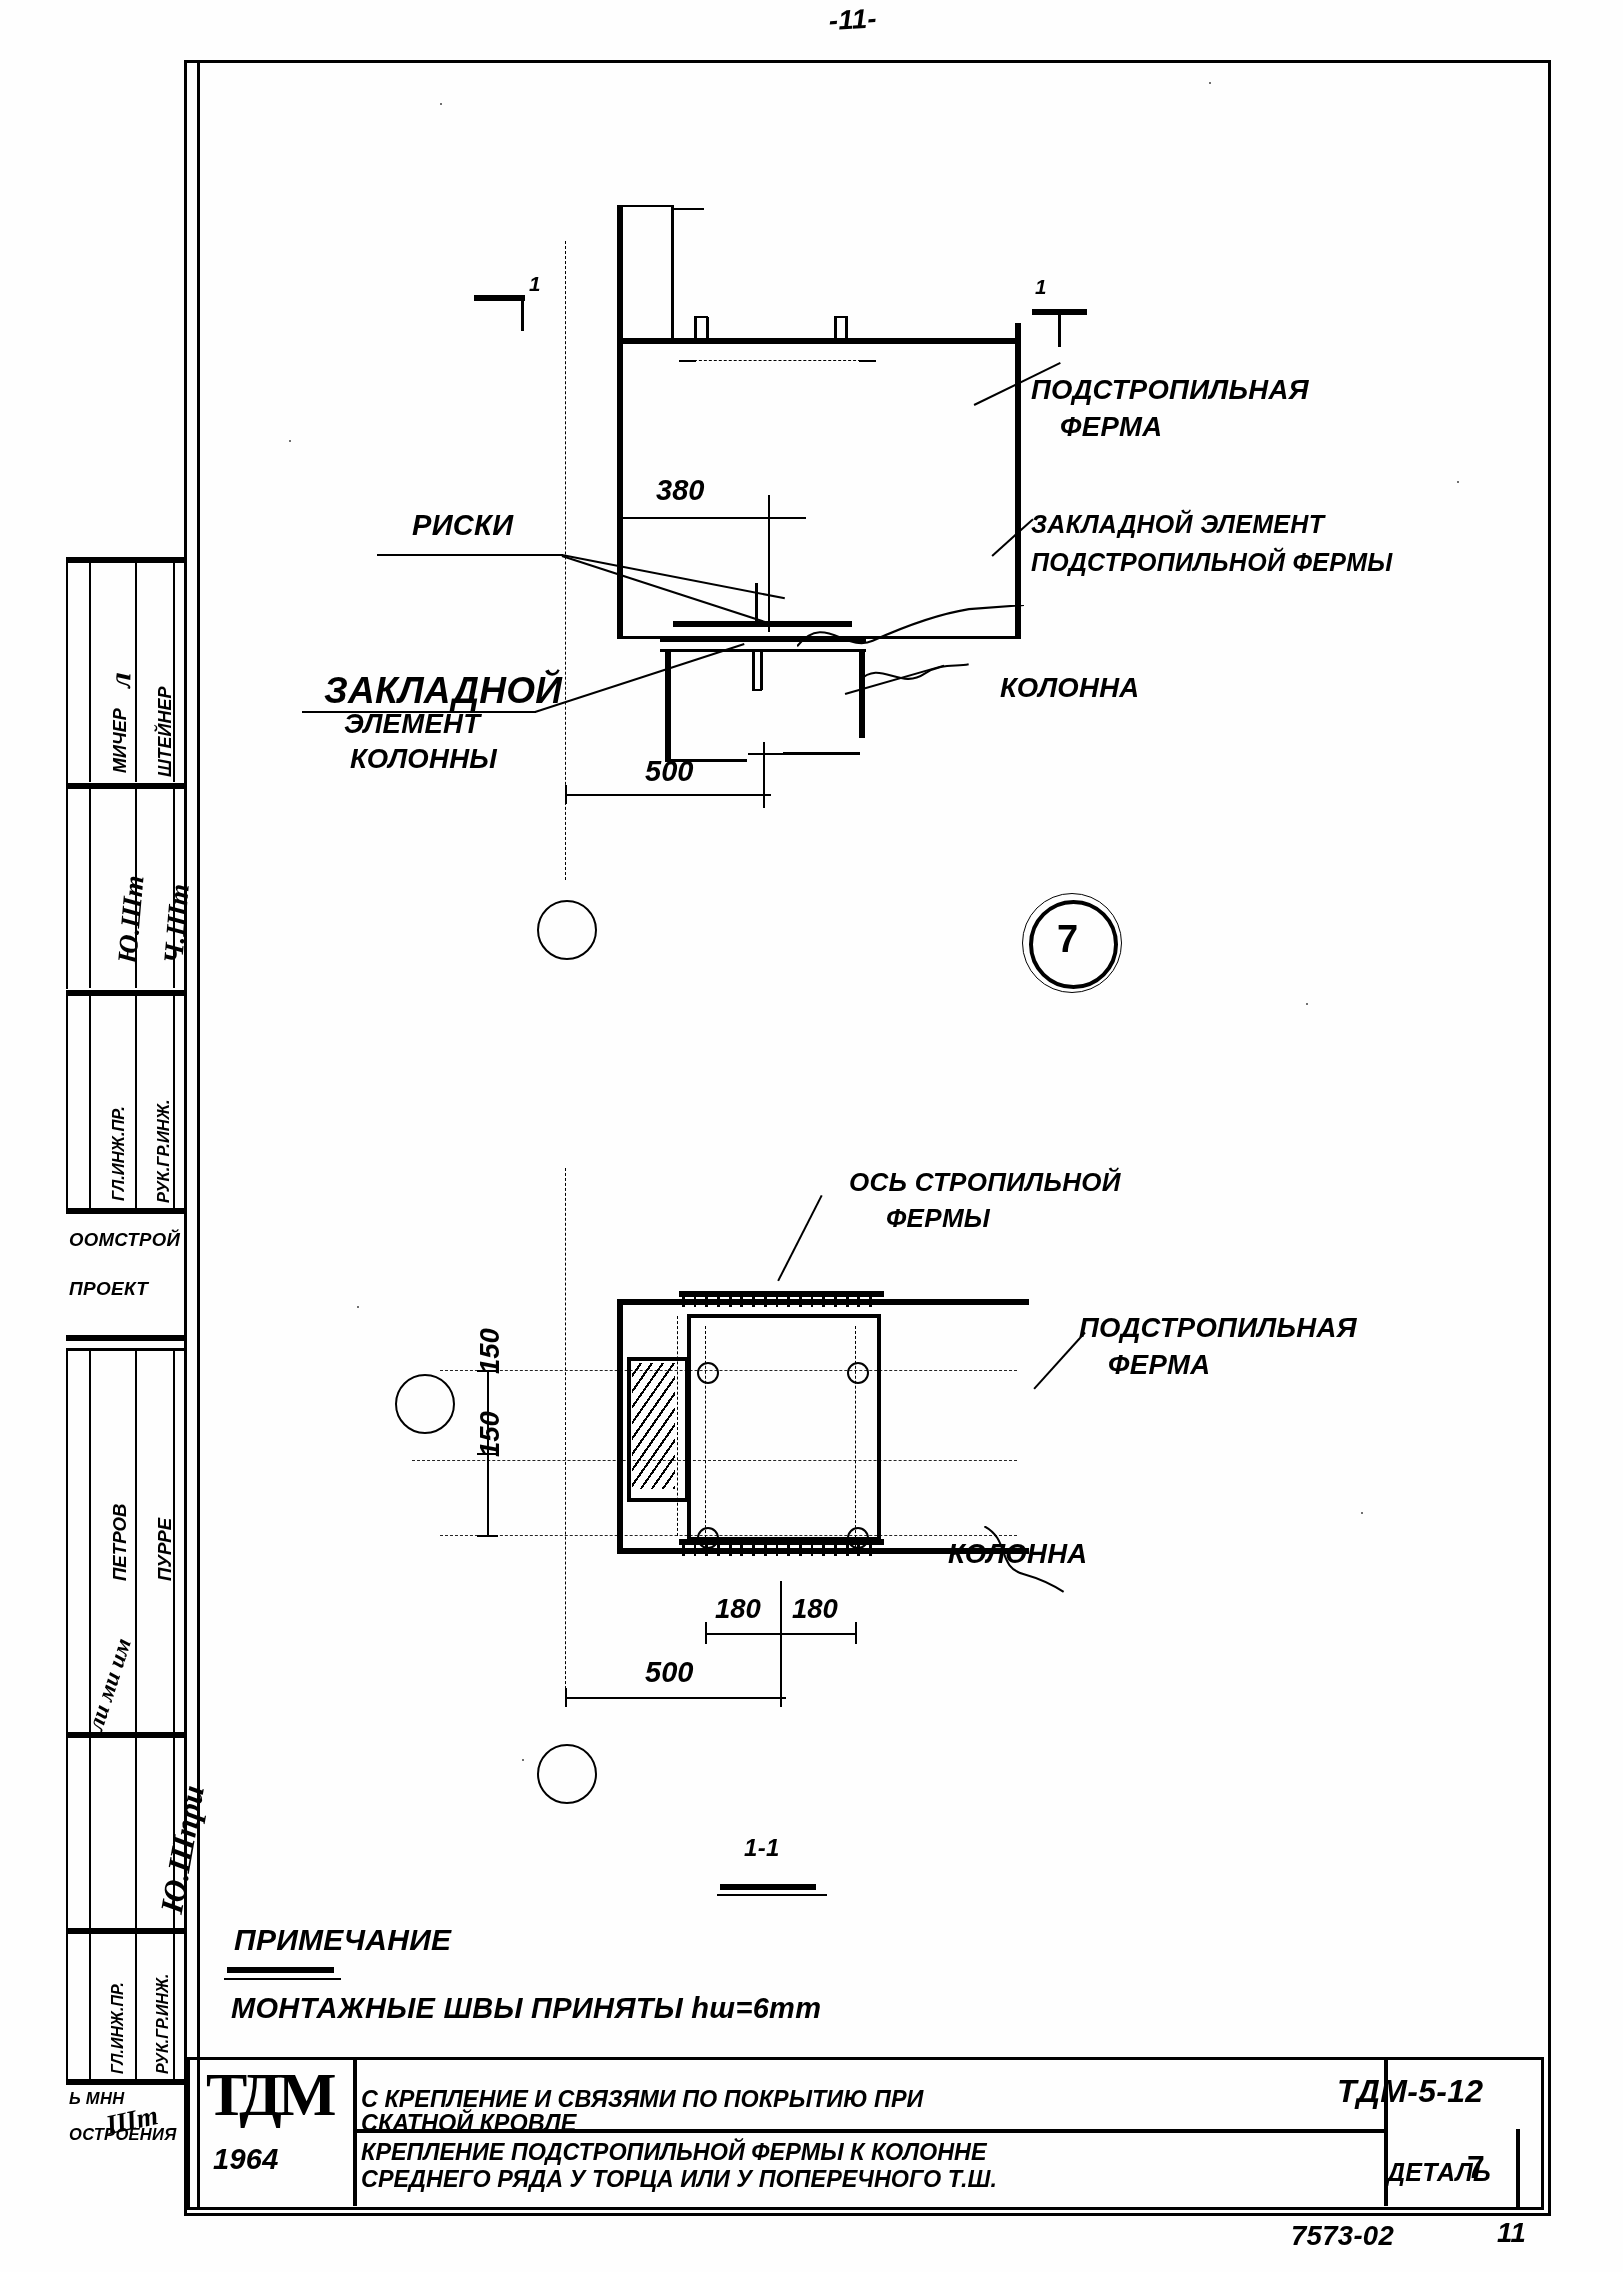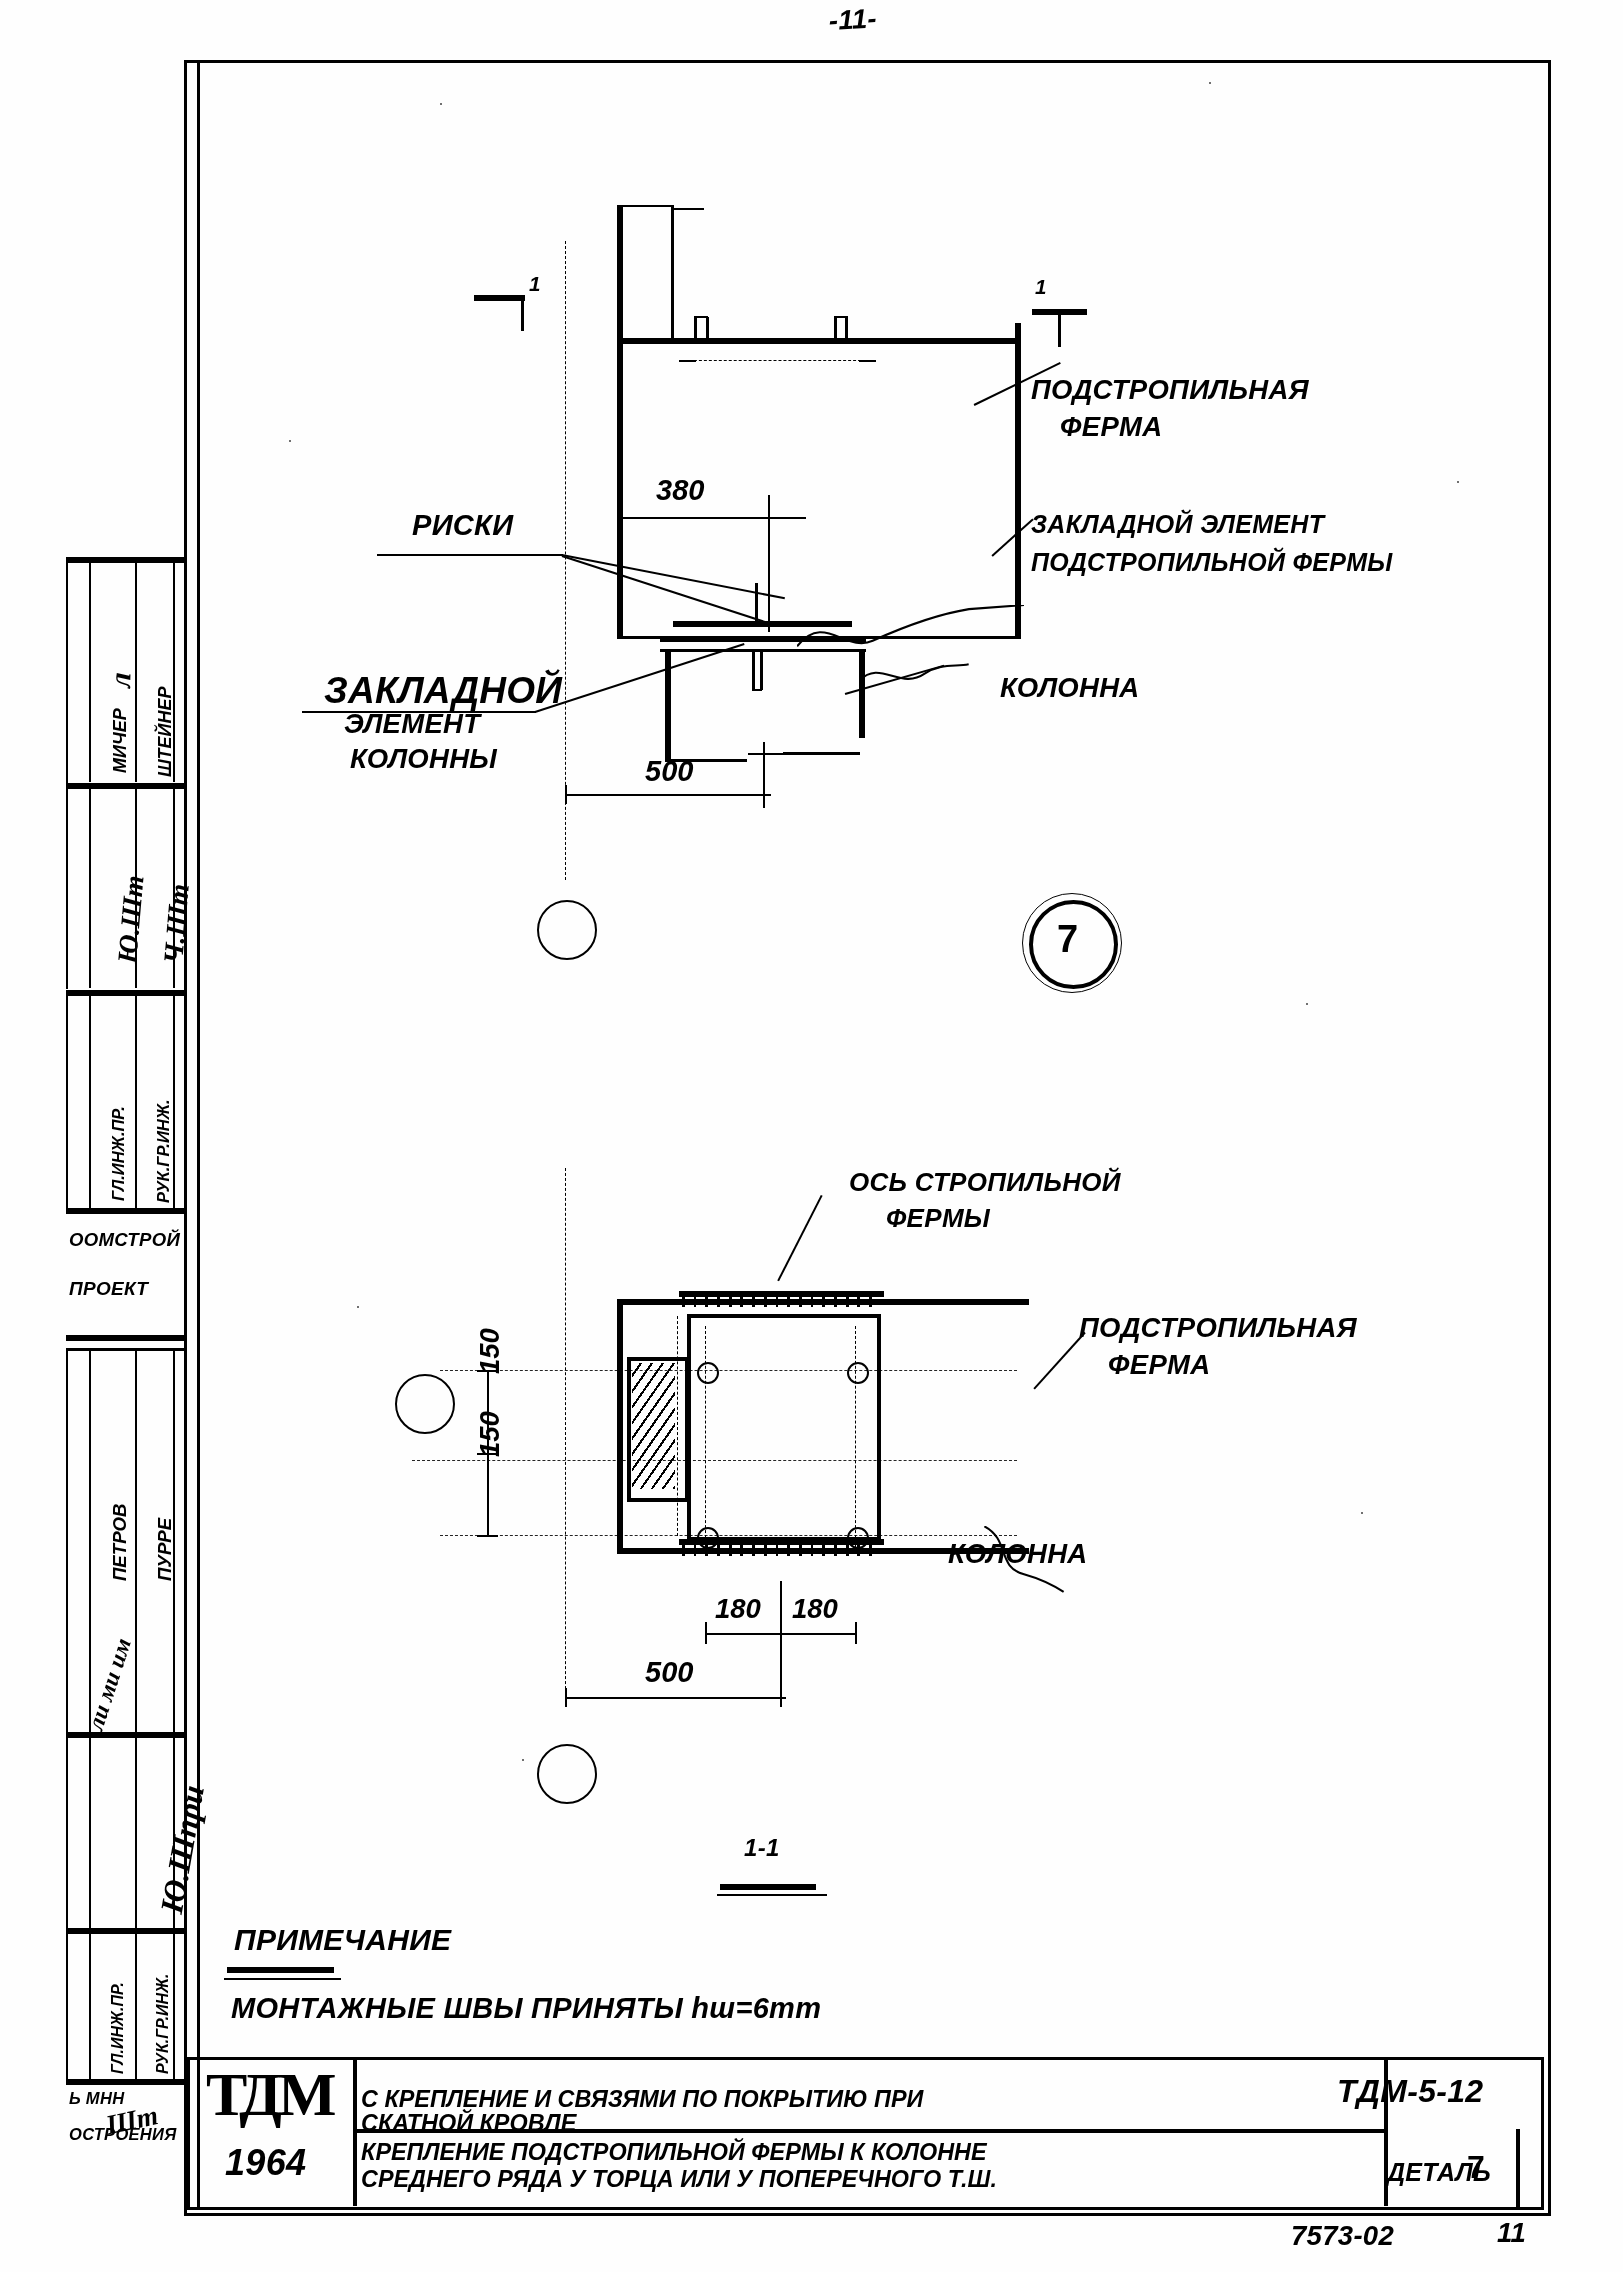--- a/index.html
+++ b/index.html
@@ -318,21 +318,21 @@
 
   <div id="tb">
 
     <div class="tbl" style="left:163px;top:0;width:4.1px;height:146px;"></div>
     <div class="tbl" style="left:163px;top:69px;width:1031px;height:4.1px;"></div>
     <div class="tbl" style="left:1194px;top:0;width:4.1px;height:146px;"></div>
     <div class="tbl" style="left:1326px;top:69px;width:4.1px;height:78px;"></div>
   </div>
 
   <div class="logo" style="left:206px;top:2059px;font-size:62px;letter-spacing:-4.1px;">ТДМ</div>
-  <div class="hw" style="left:225px;top:2143px;font-size:36px;">1964</div>
+  <div class="hw" style="left:213px;top:2143px;font-size:29px;">1964</div>
 
   <div class="tbtxt" style="left:361px;top:2086px;font-size:23.4px;">С КРЕПЛЕНИЕ И СВЯЗЯМИ ПО  ПОКРЫТИЮ ПРИ</div>
   <div class="tbtxt" style="left:361px;top:2110px;font-size:23.4px;">СКАТНОЙ   КРОВЛЕ</div>
 
   <div class="tbtxt" style="left:361px;top:2166px;font-size:23.4px;">СРЕДНЕГО РЯДА У ТОРЦА ИЛИ У ПОПЕРЕЧНОГО Т.Ш.</div>
   <div class="tbtxt" style="left:361px;top:2139px;font-size:23.4px;">КРЕПЛЕНИЕ ПОДСТРОПИЛЬНОЙ ФЕРМЫ К КОЛОННЕ</div>
 
   <div class="hw" style="left:1337px;top:2074px;font-size:32px;">ТДМ-5-12</div>
   <div class="hw" style="left:1340px;top:2158px;font-size:25px;margin-left:47px;">ДЕТАЛЬ</div>
   <div class="hw" style="left:1467px;top:2150px;font-size:32px;font-style:normal;">7</div>

